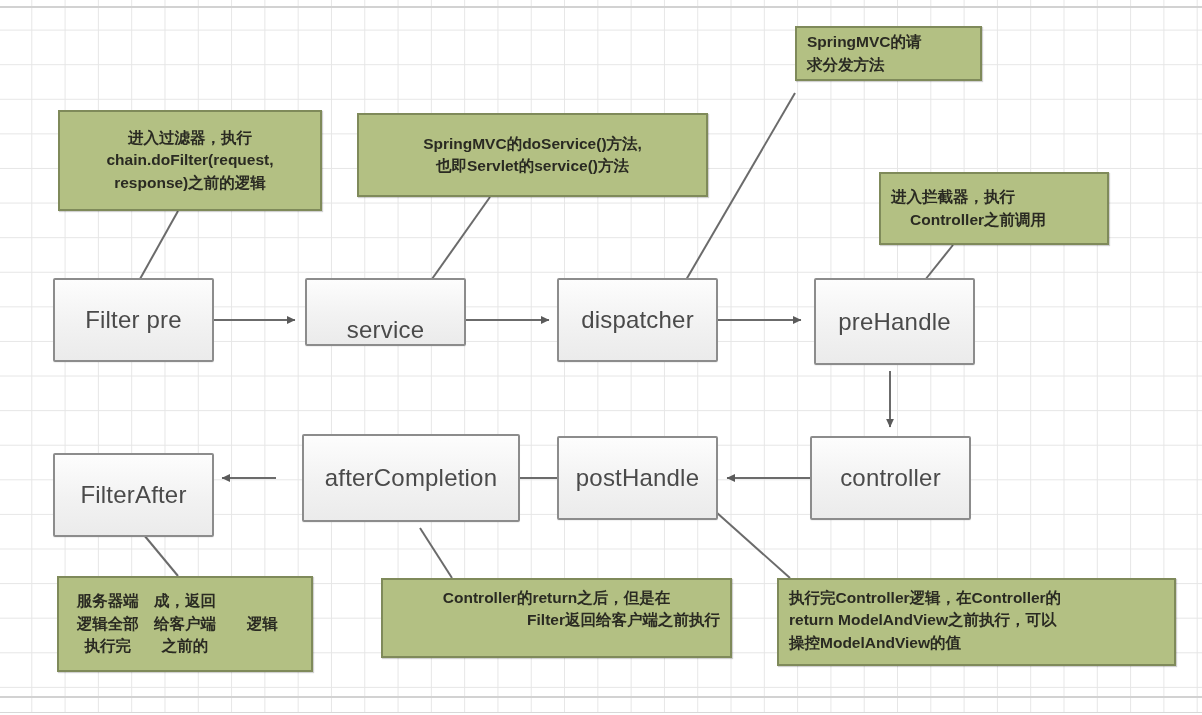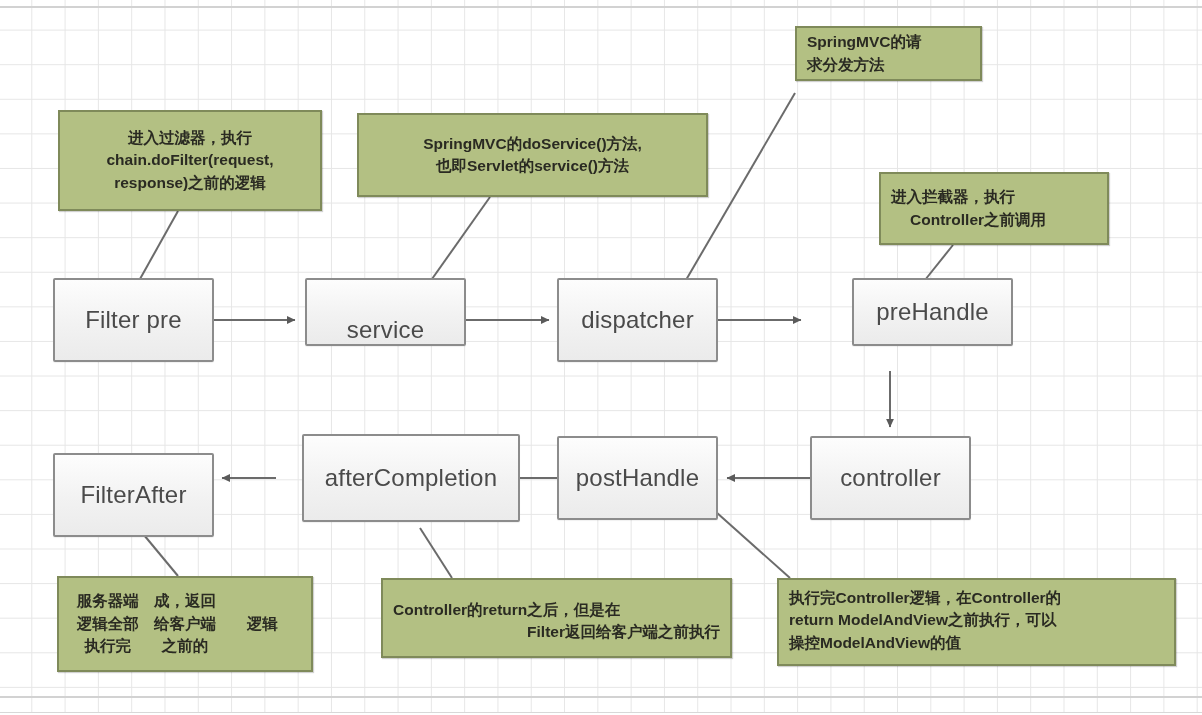--- a/index.html
+++ b/index.html
@@ -167,21 +167,21 @@
   </div>
 
   <div class="node" style="left:305px; top:278px; width:161px; height:68px;align-items:flex-end;">
     <span>service</span>
   </div>
 
   <div class="node" style="left:557px; top:278px; width:161px; height:84px;">
     <span>dispatcher</span>
   </div>
 
-  <div class="node" style="left:852px; top:278px; width:161px; height:68px;">
+  <div class="node" style="left:814px; top:278px; width:161px; height:87px;">
     <span>preHandle</span>
   </div>
 
   <div class="node" style="left:810px; top:436px; width:161px; height:84px;">
     <span>controller</span>
   </div>
 
   <div class="node" style="left:557px; top:436px; width:161px; height:84px;">
     <span>postHandle</span>
   </div>
@@ -215,21 +215,21 @@
     <span class="line" style="text-align:left;margin-left:19px;">Controller之前调用</span>
   </div>
 
   <div class="note" style="left:57px; top:576px; width:256px; height:96px; flex-direction:row;">
     <span class="line">服务器端逻辑全部执行完</span>
     <span class="line">成，返回给客户端之前的</span>
     <span class="line">逻辑</span>
   </div>
 
   <div class="note left-align" style="left:381px; top:578px; width:351px; height:80px; flex-direction:column; align-items:flex-start;">
-    <span class="line" style="text-align:left;margin-top:12px;">Controller的return之后，但是在</span>
+    <span class="line" style="text-align:center;">Controller的return之后，但是在</span>
     <span class="line" style="text-align:right;">Filter返回给客户端之前执行</span>
   </div>
 
   <div class="note left-align" style="left:777px; top:578px; width:399px; height:88px; flex-direction:column; align-items:flex-start;">
     <span class="line" style="text-align:left;">执行完Controller逻辑，在Controller的</span>
     <span class="line" style="text-align:left;">return ModelAndView之前执行，可以</span>
     <span class="line" style="text-align:left;">操控ModelAndView的值</span>
   </div>
 
 </div>

